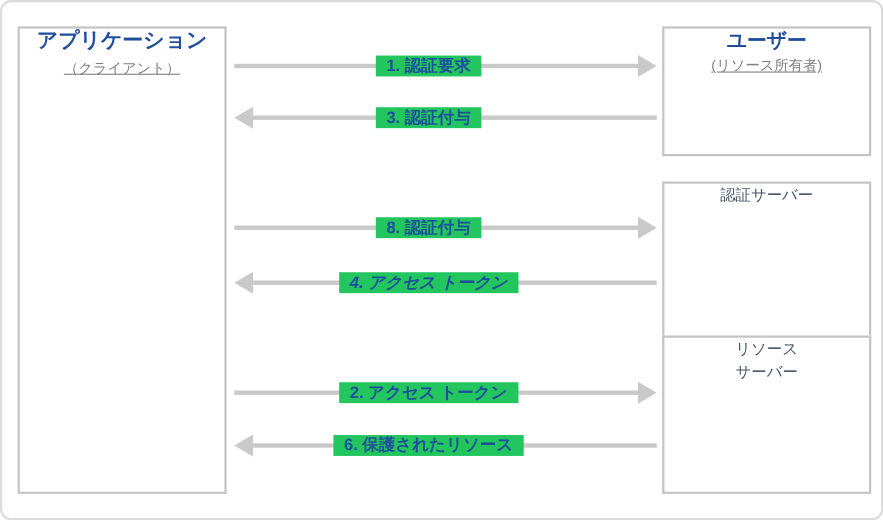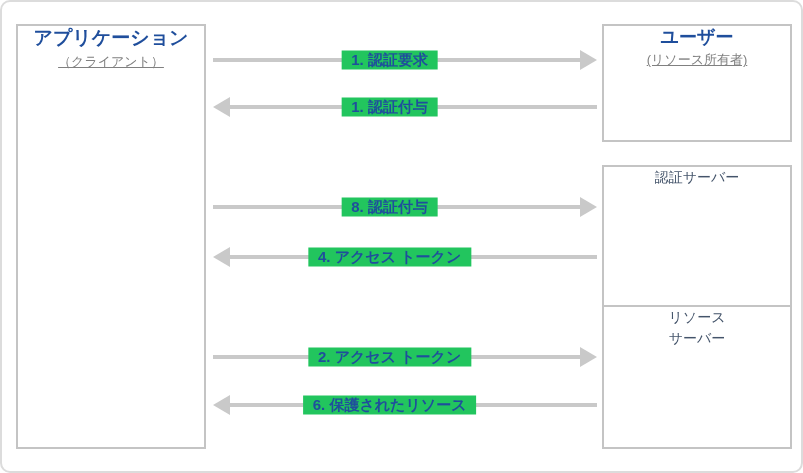--- a/index.html
+++ b/index.html
@@ -45,21 +45,21 @@
   .server-label{
     color:var(--server-text,#44546a);
     font-size:14px;
     line-height:1.5;
     white-space:nowrap;
   }
   .arrow{position:absolute;left:211px;width:384px;height:20px;}
   .a1{top:48px;}
   .a2{top:95px;}
   .a3{top:195px;}
-  .a4{top:245px;}
+  .a4{top:245px;font-style:italic;}
   .a5{top:345px;}
   .a6{top:393px;text-align:right;}
   .arrow .line{
     position:absolute;top:8px;height:4px;
     background:var(--arrow-color,#c9c9c9);
   }
   .arrow.right .line{left:0;right:15px;}
   .arrow.left  .line{left:15px;right:0;}
   .arrow .head{
     position:absolute;top:0;width:0;height:0;
@@ -105,21 +105,21 @@
 
   <div class="arrow right a1">
     <div class="line"></div>
     <div class="head"></div>
     <span class="arrow-label">1. 認証要求</span>
   </div>
 
   <div class="arrow left a2">
     <div class="line"></div>
     <div class="head"></div>
-    <span class="arrow-label">1. 認証付与</span>
+    <span class="arrow-label">3. 認証付与</span>
   </div>
 
   <div class="arrow right a3">
     <div class="line"></div>
     <div class="head"></div>
     <span class="arrow-label">8. 認証付与</span>
   </div>
 
   <div class="arrow left a4">
     <div class="line"></div>

